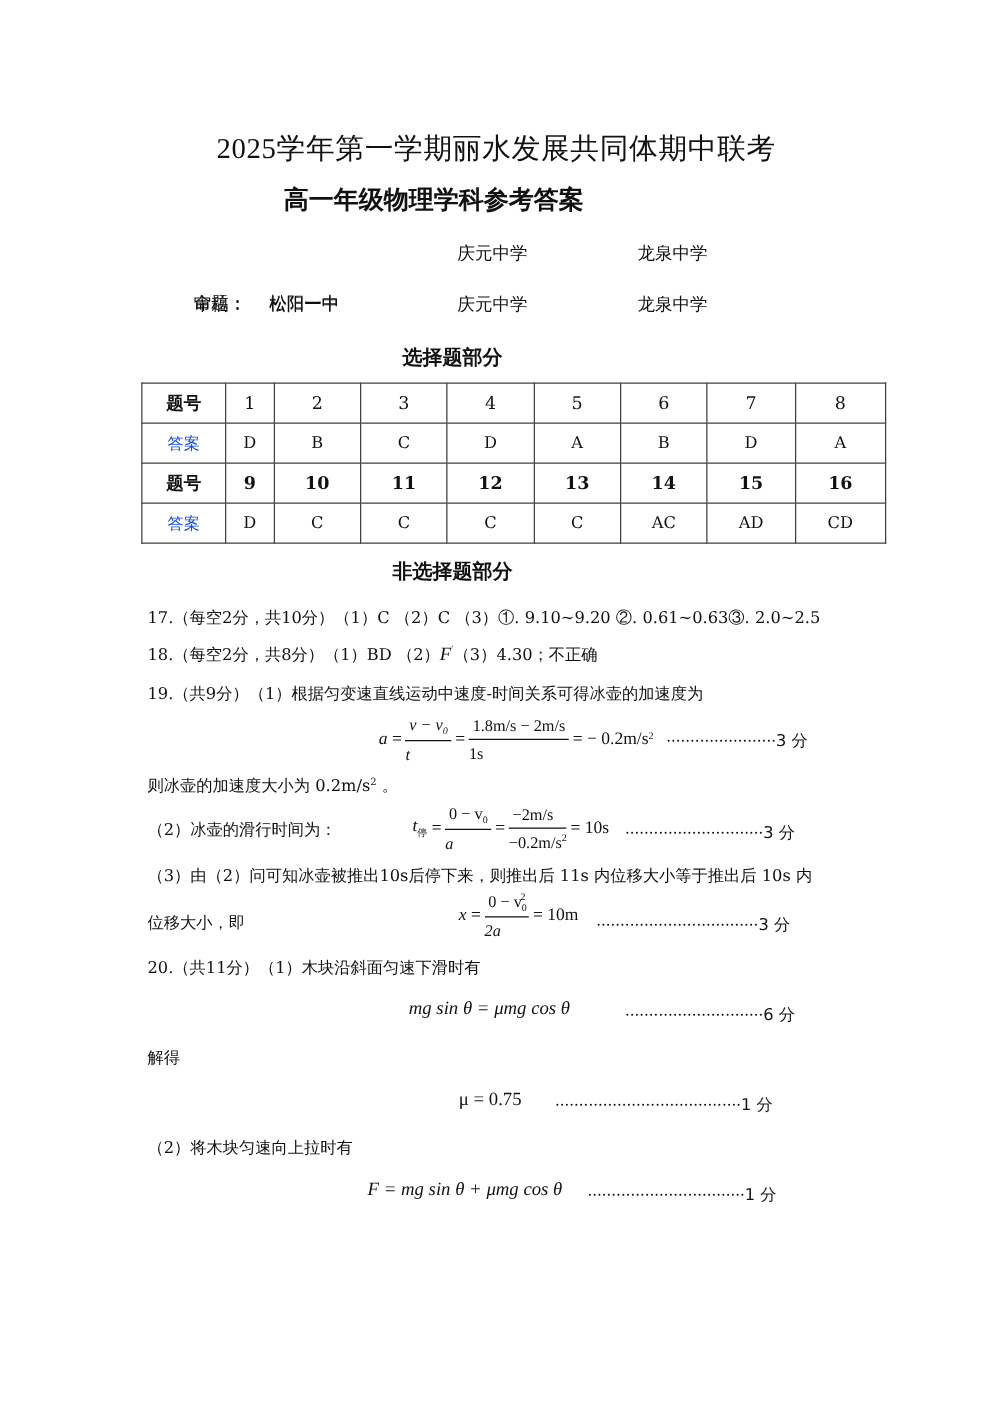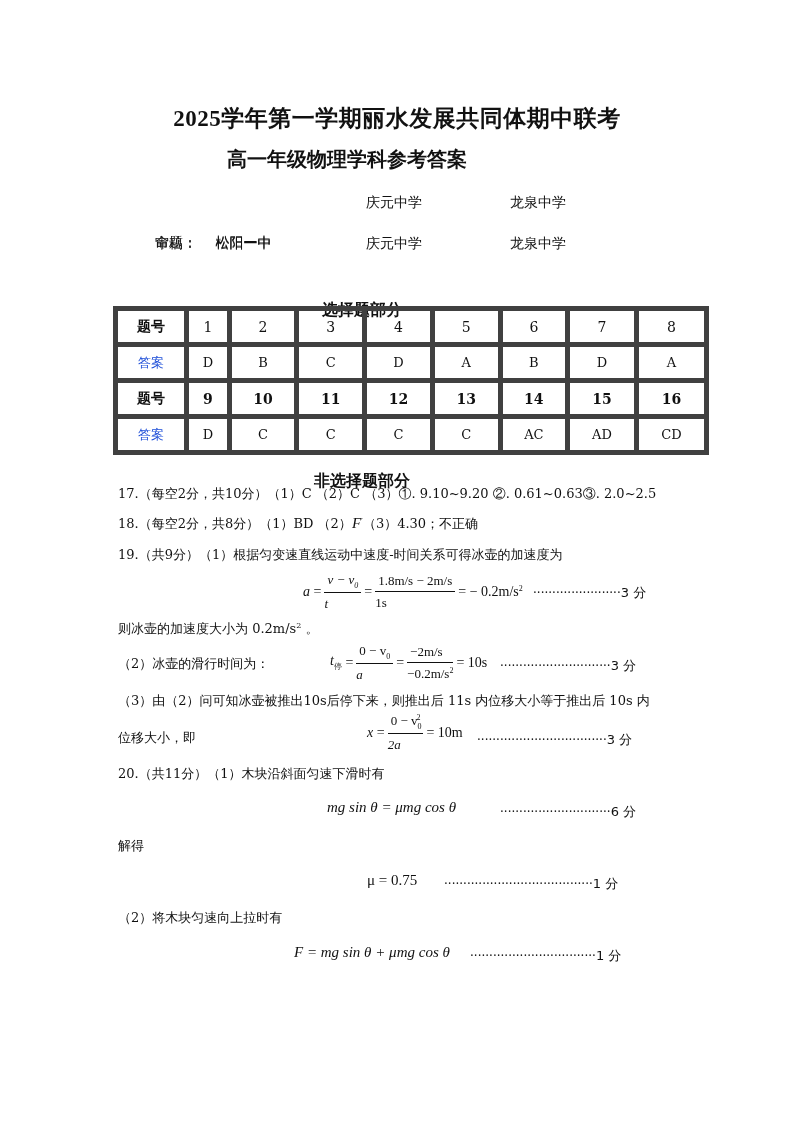--- a/index.html
+++ b/index.html
@@ -1,27 +1,27 @@
 <!DOCTYPE html>
 <html><head>
 <meta charset="utf-8">
 <style>
   html, body { margin: 0; padding: 0; background: #ffffff; }
   body { width: 794px; height: 1123px; position: relative; overflow: hidden;
          font-family: "DejaVu Serif", "Liberation Serif", serif; color: #111; }
   .abs { position: absolute; }
-  .title { left: 0; width: 794px; top: 103px; text-align: center; font-size: 23px; font-weight: bold;
+  .title { left: 0; width: 794px; top: 103px; text-align: center; font-size: 23px; font-weight: normal;
            font-family: "Liberation Serif", "DejaVu Serif", serif; letter-spacing: 0.5px; }
   .subtitle { left: 0; width: 694px; top: 146px; text-align: center; font-size: 20px; font-weight: bold;
               font-family: "DejaVu Sans", sans-serif; }
   .credit { font-size: 14px; font-family: "DejaVu Sans", sans-serif; }
   .section { left: 0; width: 724px; text-align: center; font-size: 16px; font-weight: bold;
-             font-family: "DejaVu Sans", sans-serif; margin-top: 24px; }
+             font-family: "DejaVu Sans", sans-serif; }
   table.ans { position: absolute; left: 113px; top: 306px; width: 596px; border-collapse: collapse; }
-  table.ans td { border: 5px solid #404040; height: 31px; text-align: center; font-size: 13px;
+  table.ans td { border: 1px solid #404040; height: 31px; text-align: center; font-size: 13px;
                  font-family: "DejaVu Serif", serif; padding: 0; }
   table.ans td.lbl-b { font-weight: bold; font-family: "DejaVu Sans", sans-serif; }
   table.ans td.lbl { font-family: "DejaVu Sans", sans-serif; color: #1d4ed8; }
   table.ans tr.num td { font-size: 14px; }
   table.ans tr.num.bold td { font-weight: bold; }
   .line { left: 118px; font-size: 13px; font-family: "DejaVu Serif", serif; white-space: nowrap; }
   .eq { font-family: "Liberation Serif", "DejaVu Serif", serif; font-size: 14px; white-space: nowrap;
         display: inline-flex; align-items: center; }
   .i { font-style: italic; }
   .frac { display: inline-flex; flex-direction: column; margin: 0 3px; vertical-align: middle; }

